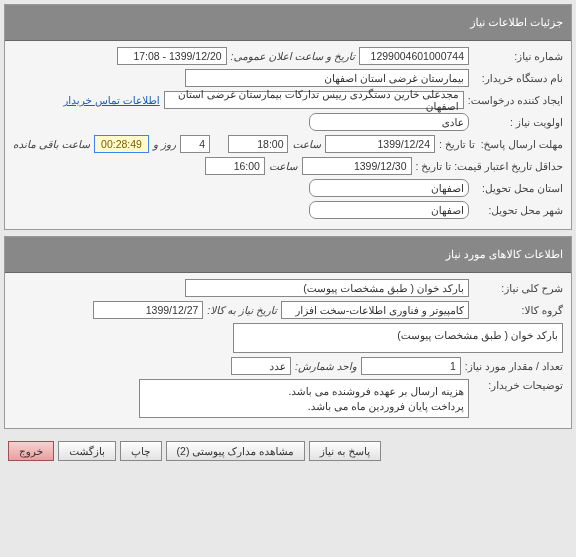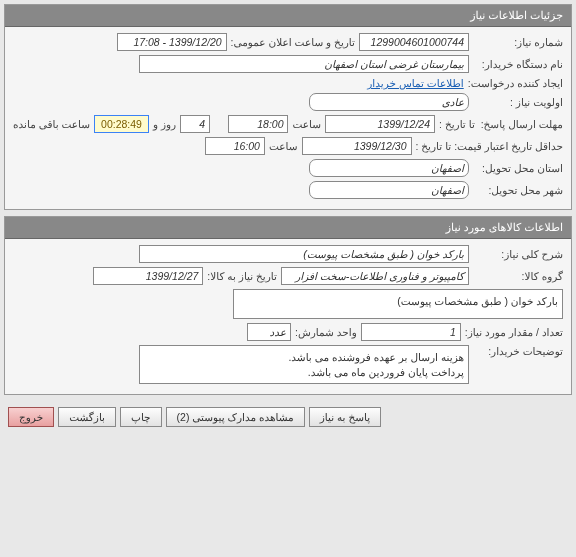--- a/index.html
+++ b/index.html
@@ -13,57 +13,57 @@
   color: #333;
 }
 .panel {
   background: #f5f5f5;
   border: 1px solid #999;
   margin-bottom: 6px;
 }
 .panel-header {
   background: #888;
   color: #fff;
-  padding: 4px 8px;
+  padding: 11px 8px;
   font-size: 11px;
   border-bottom: 1px solid #666;
 }
 .panel-body {
   padding: 6px 8px;
 }
 .row {
   display: flex;
   align-items: center;
   margin-bottom: 4px;
   gap: 4px;
 }
 .label {
   color: #444;
   white-space: nowrap;
   font-size: 10.5px;
   min-width: 90px;
 }
 .label-narrow {
   min-width: auto;
+  font-style: italic;
 }
 .field {
   border: 1px solid #888;
   background: #fff;
   padding: 2px 4px;
   font-size: 10.5px;
   height: 18px;
   display: inline-flex;
   align-items: center;
   color: #333;
-  font-style: italic;
 }
 .field-sm { width: 110px; }
 .field-md { width: 160px; border-radius: 7px; }
-.field-xl { width: 330px; }
-.field-xs { width: 44px; }
+.field-xl { width: 284px; }
+.field-xs { width: 60px; }
 .field-time { width: 60px; }
 .textarea {
   border: 1px solid #888;
   background: #fff;
   padding: 4px;
   font-size: 10.5px;
   width: 330px;
   min-height: 30px;
   line-height: 1.4;
 }
@@ -113,20 +113,21 @@
       <span class="field field-sm">1299004601000744</span>
       <span class="label label-narrow">تاریخ و ساعت اعلان عمومی:</span>
       <span class="field field-sm">1399/12/20 - 17:08</span>
     </div>
     <div class="row">
       <span class="label">نام دستگاه خریدار:</span>
       <span class="field field-xl">بیمارستان غرضی استان اصفهان</span>
     </div>
     <div class="row">
       <span class="label">ایجاد کننده درخواست:</span>
+      <span class="field field-xl" style="width:300px">مجدعلی خارین دستگردی رییس تدارکات بیمارستان غرضی استان اصفهان</span>
       <span class="link">اطلاعات تماس خریدار</span>
     </div>
     <div class="row">
       <span class="label">اولویت نیاز :</span>
       <span class="field field-md">عادی</span>
     </div>
     <div class="row">
       <span class="label" style="min-width:90px"><span>مهلت ارسال پاسخ:</span> &nbsp;<span>تا تاریخ :</span></span>
       <span class="field field-sm">1399/12/24</span>
       <span class="label label-narrow">ساعت</span>

